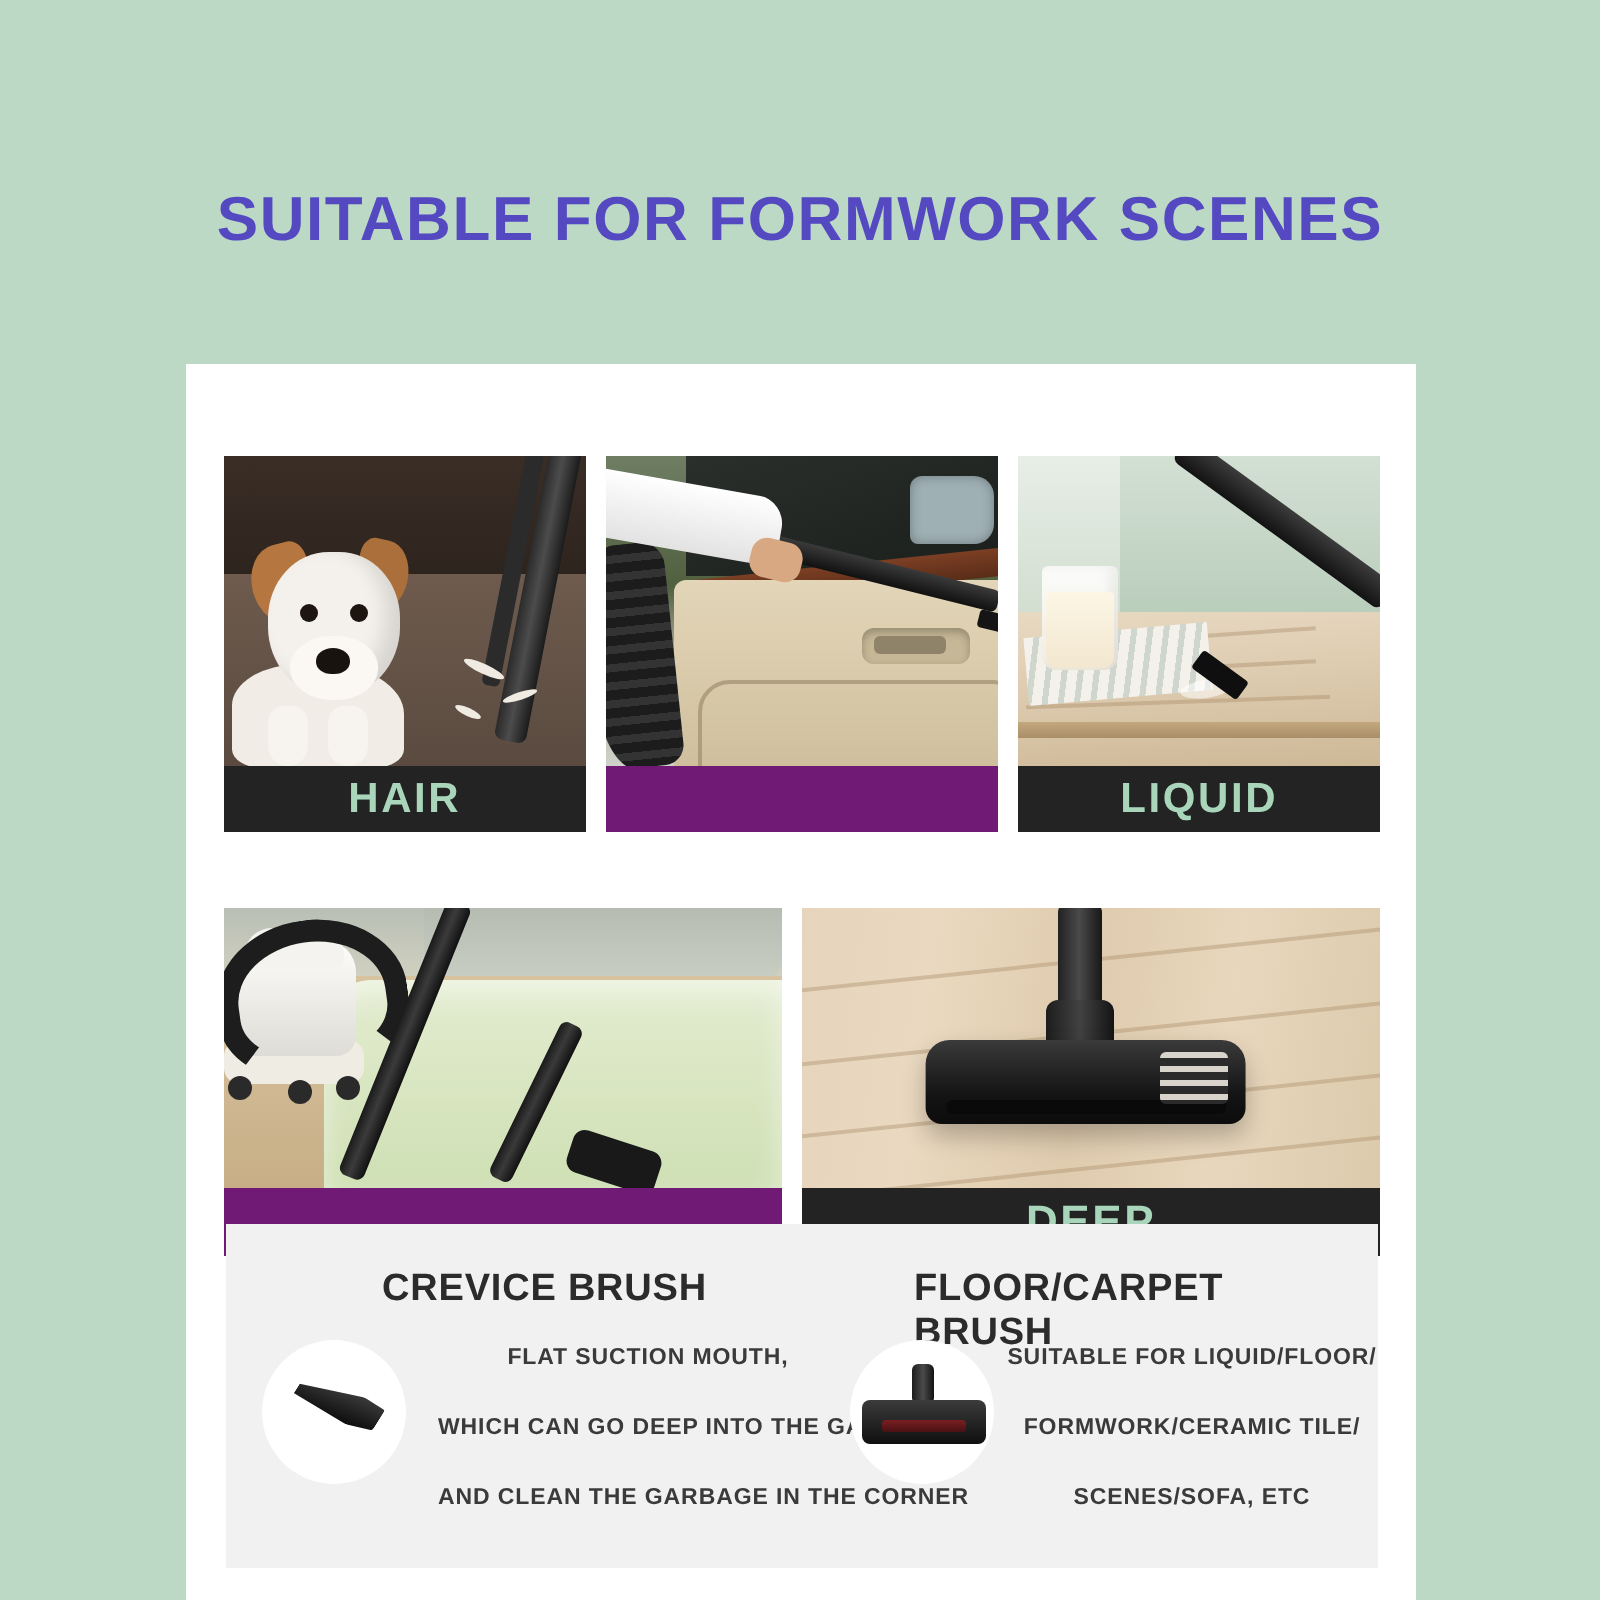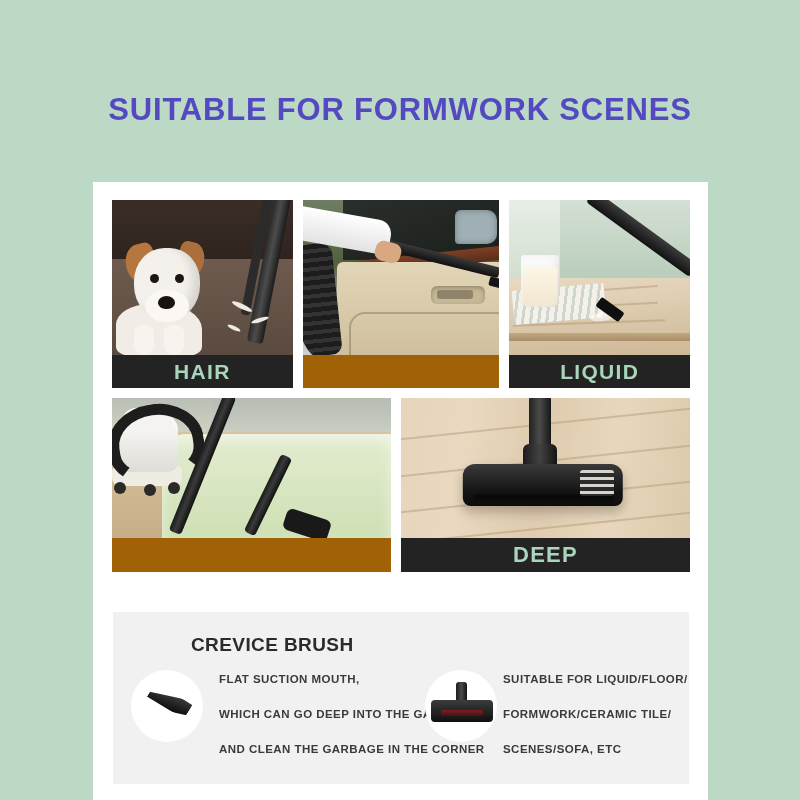--- a/index.html
+++ b/index.html
@@ -57,21 +57,22 @@
     display: flex;
     gap: 10px;
   }
   .row.row2 {
     margin-top: 10px;
   }
 
   .tile {
     position: relative;
     overflow: hidden;
-    background: #a16207;
+    background: #701a75;
+    margin-top: 28px;
   }
   .tile .photo {
     position: relative;
     width: 100%;
     height: 155px;
     overflow: hidden;
   }
   .row2 .tile .photo {
     height: 140px;
   }
@@ -463,20 +464,21 @@
   .info-col.right .info-lines { left: 80px; width: 186px; }
 
   .info-line {
     font-size: 11.5px;
     font-weight: 700;
     color: #3a3a3a;
     letter-spacing: .45px;
     line-height: 15px;
     margin-bottom: 20px;
     white-space: nowrap;
+    text-align: center;
   }
 </style>
 </head>
 <body>
 
 <div class="page">
 
   <div class="title">SUITABLE FOR FORMWORK SCENES</div>
 
   <div class="card">
@@ -604,20 +606,21 @@
           <div class="crevice-tool"></div>
         </div>
         <div class="info-lines">
           <div class="info-line">FLAT SUCTION MOUTH,</div>
           <div class="info-line">WHICH CAN GO DEEP INTO THE GAP</div>
           <div class="info-line">AND CLEAN THE GARBAGE IN THE CORNER</div>
         </div>
       </div>
 
       <div class="info-col right">
+        <div class="info-title">FLOOR/CARPET BRUSH</div>
         <div class="info-circle">
           <div class="floor-tool-neck"></div>
           <div class="floor-tool-head"></div>
           <div class="floor-tool-strip"></div>
         </div>
         <div class="info-lines">
           <div class="info-line">SUITABLE FOR LIQUID/FLOOR/</div>
           <div class="info-line">FORMWORK/CERAMIC TILE/</div>
           <div class="info-line">SCENES/SOFA, ETC</div>
         </div>

